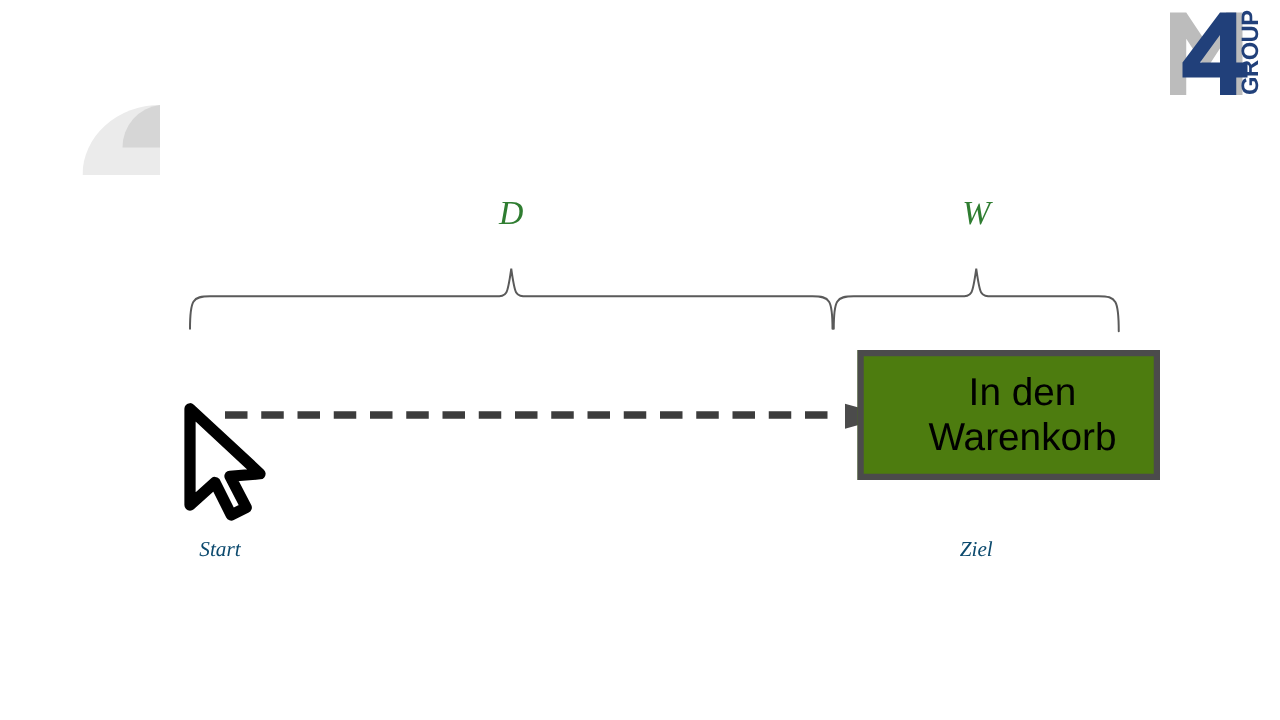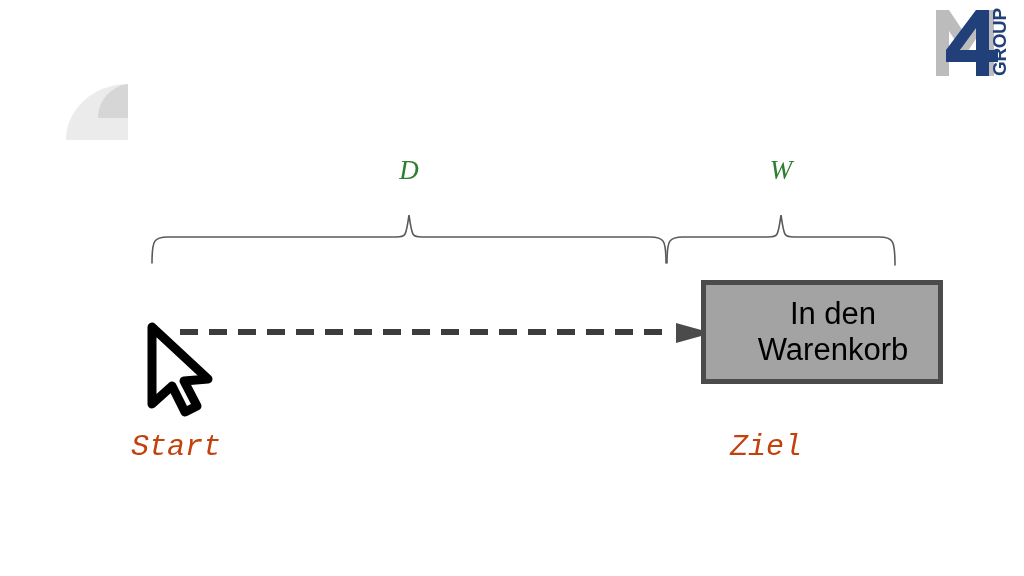--- a/index.html
+++ b/index.html
@@ -68,38 +68,38 @@
     color: #2f7d31;
     text-align: center;
     white-space: nowrap;
   }
   #label-d { left: 384px; top: 155px; width: 50px; }
   #label-w { left: 756px; top: 155px; width: 50px; }
 
   
   .endpoint-label {
     position: absolute;
-    font-family: Liberation Mono, monospace;
+    font-family: Liberation Serif, serif;
     font-style: italic;
-    font-size: 30px;
-    color: #c2410c;
+    font-size: 17px;
+    color: #0c4a6e;
     text-align: center;
     white-space: nowrap;
   }
   #label-start { left: 116px; top: 430px; width: 120px; }
-  #label-ziel  { left: 682px; top: 430px; width: 120px; text-align: right; }
+  #label-ziel  { left: 721px; top: 430px; width: 120px; }
 
   
   #target-button {
     position: absolute;
-    left: 701px;
+    left: 686px;
     top: 280px;
     width: 242px;
     height: 104px;
-    background: #a3a3a3;
+    background: #4d7c0f;
     border: 5px solid #4b4b4b;
     box-sizing: border-box;
     display: flex;
     align-items: center;
     justify-content: center;
   }
   #target-button-label {
     font-family: "Liberation Sans", sans-serif;
     font-size: 31px;
     line-height: 36px;

